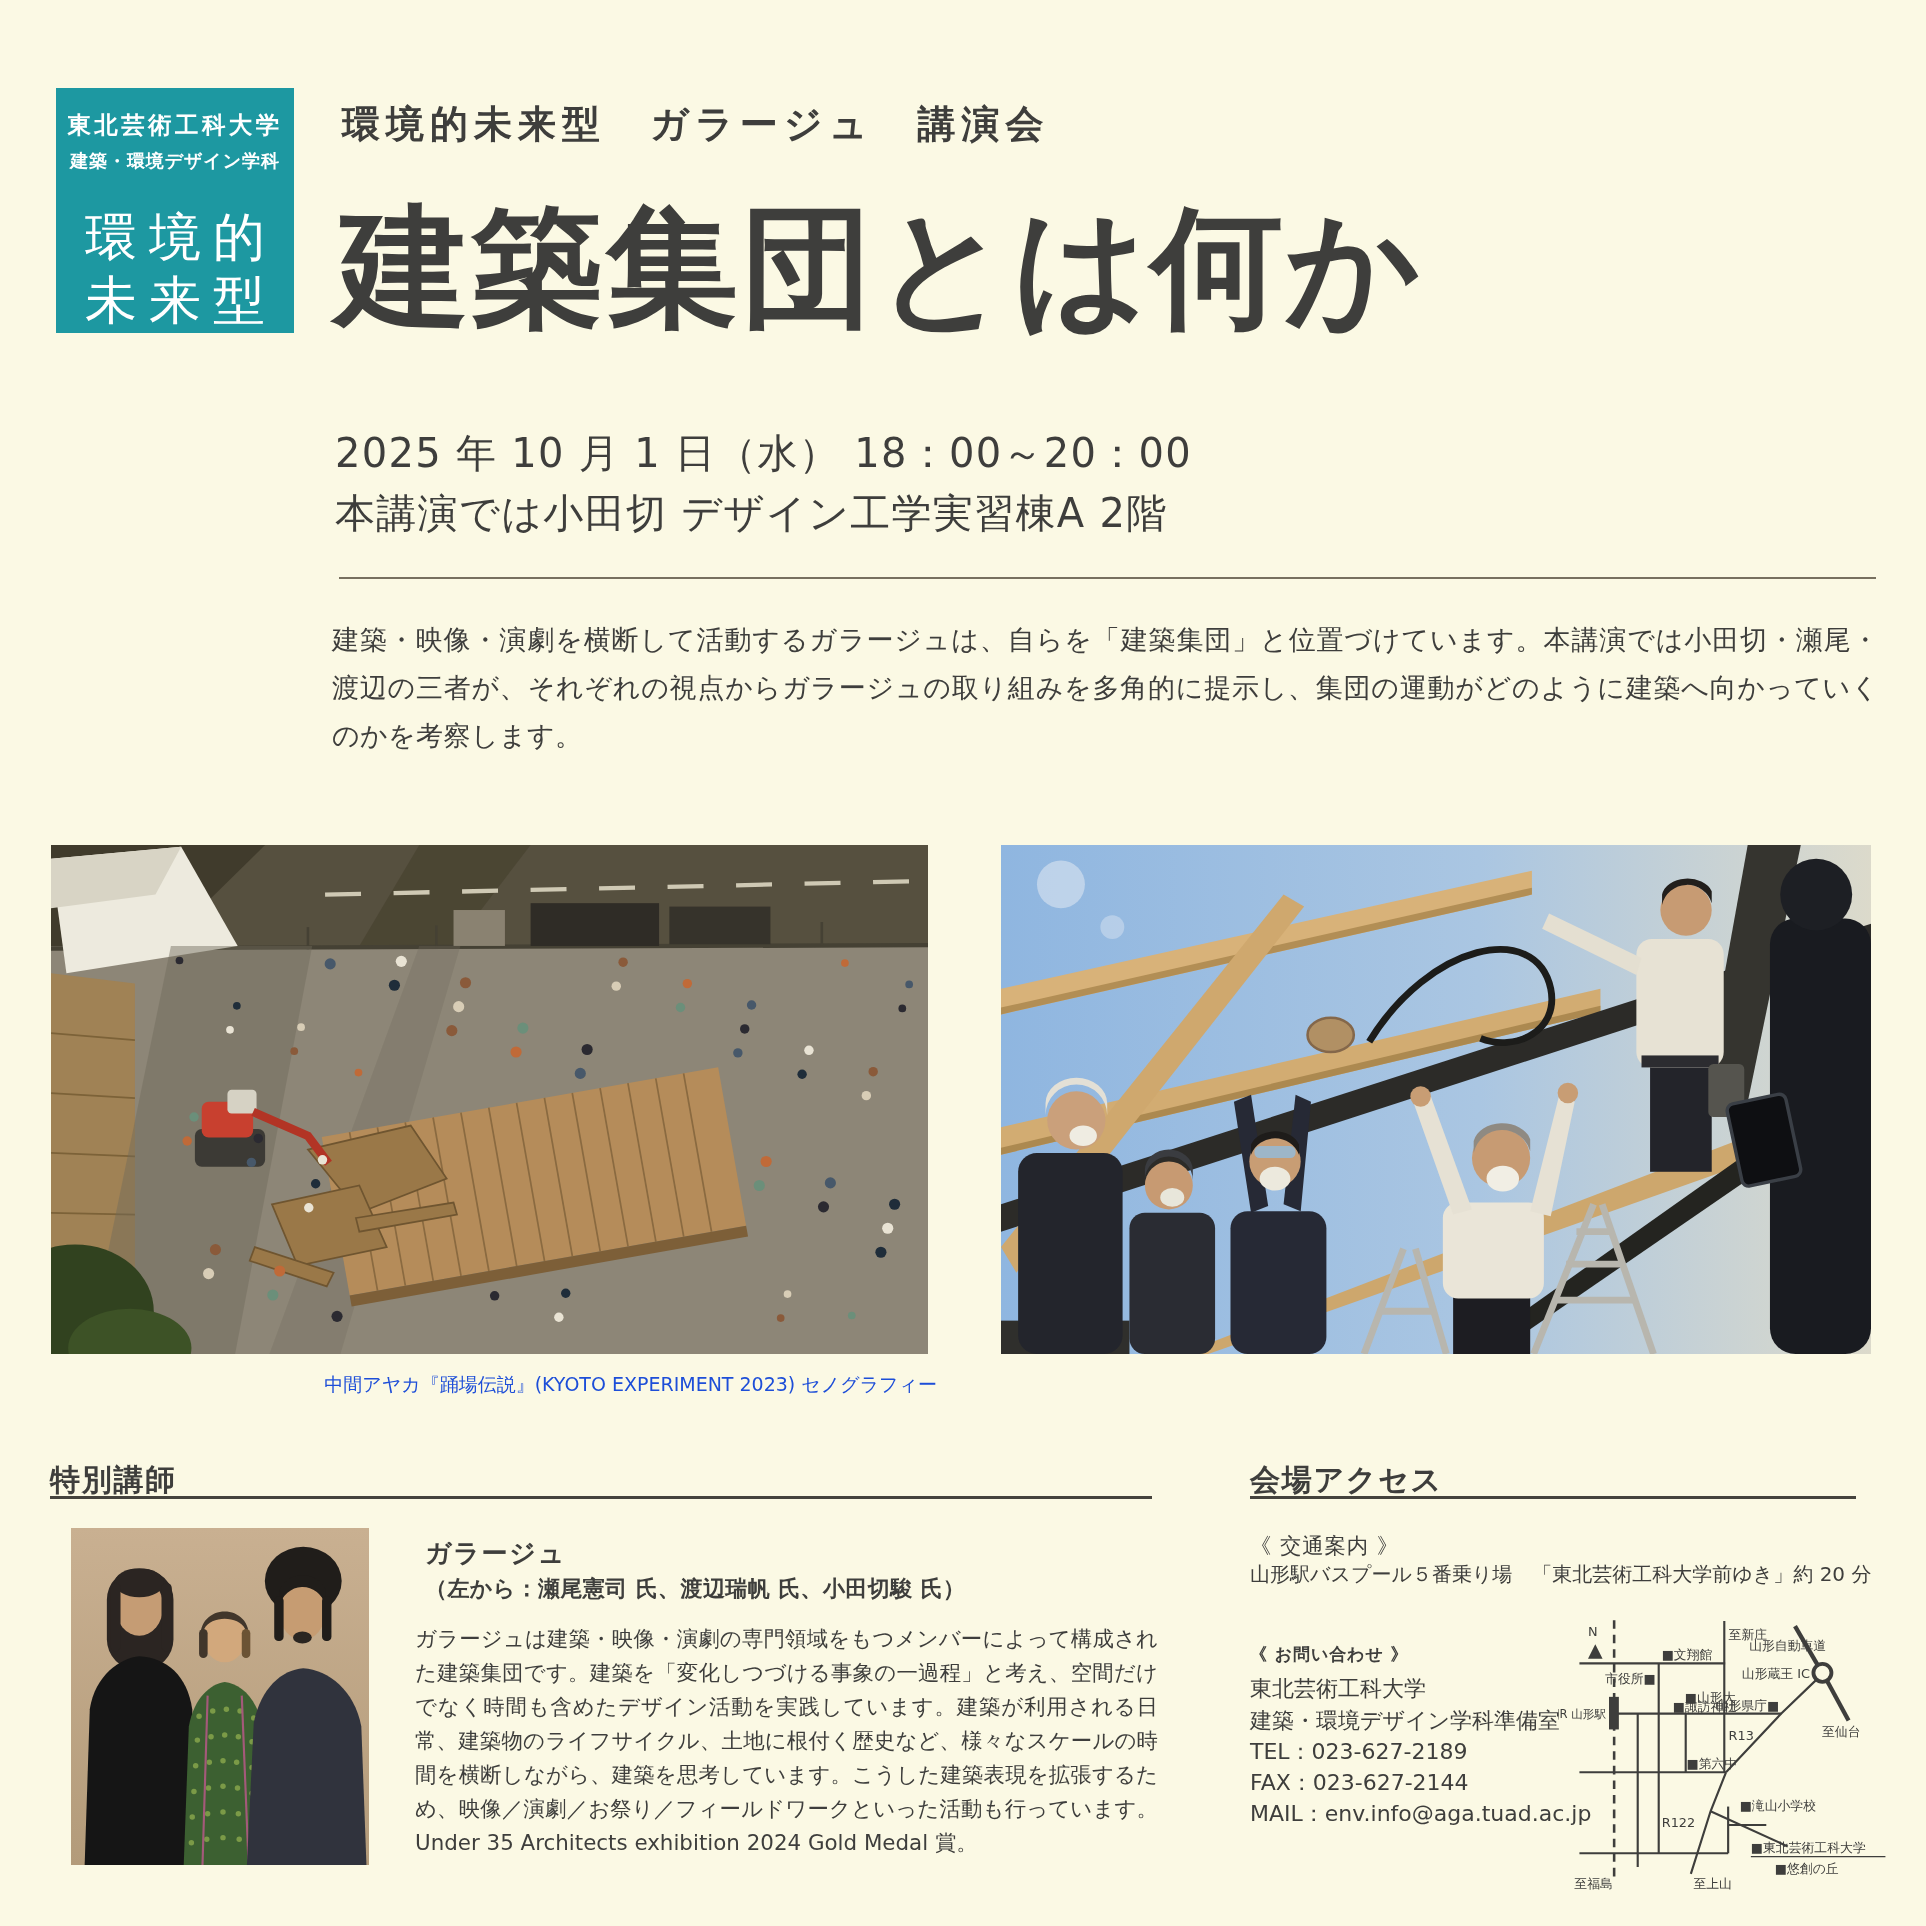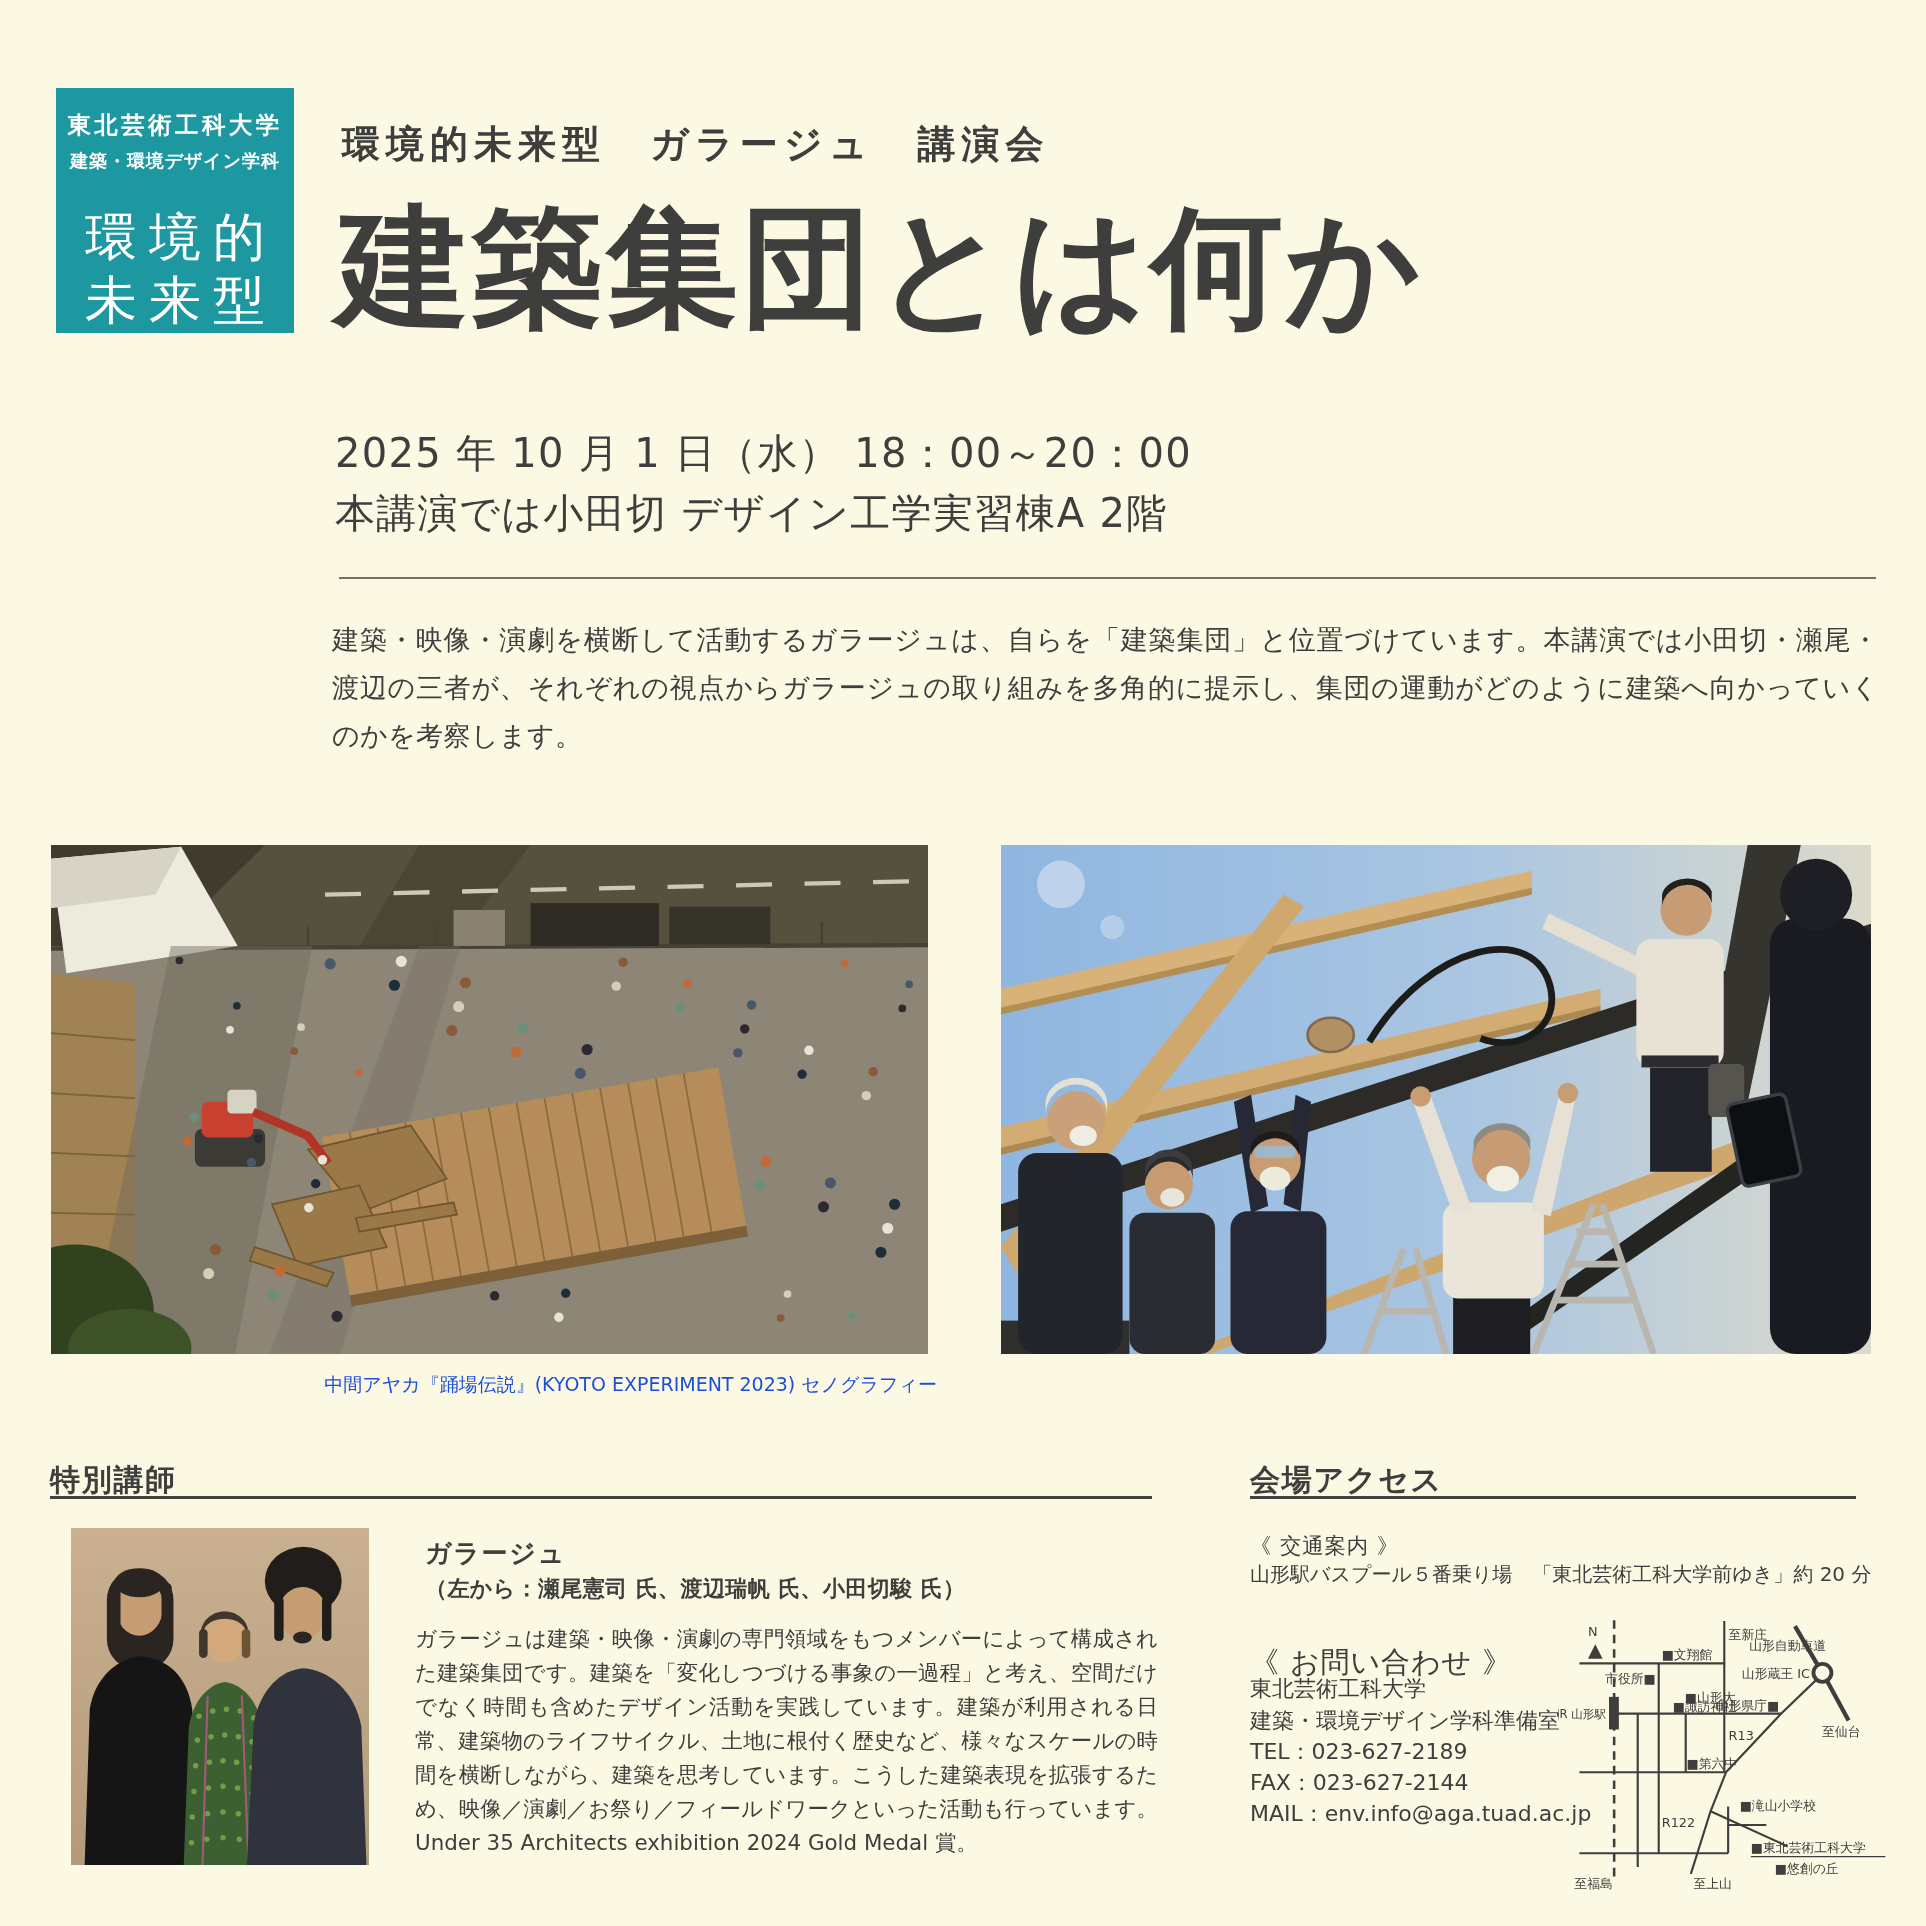--- a/index.html
+++ b/index.html
@@ -16,21 +16,21 @@
   
   .badge {
     left:56px; top:88px; width:238px; height:245px;
     background:#1d98a1; color:#ffffff; text-align:center;
   }
   .badge-univ { margin-top:20.5px; font-size:23.5px; font-weight:700; letter-spacing:3.4px; }
   .badge-dept { margin-top:8.6px; font-size:18px; font-weight:700; letter-spacing:0.9px; }
   .badge-big  { margin-top:33px; font-size:52px; font-weight:500; letter-spacing:12px; line-height:63px; text-indent:12px; }
 
   
-  .kicker { left:342px; top:99px; font-size:38px; font-weight:700; letter-spacing:6px;margin-top:20px; }
+  .kicker { left:342px; top:99px; font-size:38px; font-weight:700; letter-spacing:6px; }
   .title  { left:337px; top:180px; font-size:132px; font-weight:700; letter-spacing:2.6px; }
 
   .datetime { left:335px; top:426px;  font-size:40px; font-weight:500; letter-spacing:1.3px; }
   .venue    { left:335px; top:486px; font-size:40px; font-weight:500; letter-spacing:1.3px; }
 
   .divider { left:339px; top:577px; width:1537px; height:2.1px; background:#77705f; }
 
   .intro {
     left:332px; top:616px; width:1547px;
     font-size:27px; line-height:48px; font-weight:500;
@@ -56,21 +56,21 @@
   .lect-photo svg { display:block; width:100%; height:100%; }
   .group-name { left:425px; top:1536px; font-size:26px; font-weight:700; letter-spacing:1.7px; }
   .members    { left:425px; top:1574px; font-size:22px; font-weight:700; letter-spacing:0.4px; }
   .bio {
     left:415px; top:1622px; width:743px;
     font-size:21.4px; line-height:34px; font-weight:500; text-align:justify;
   }
 
   .transit-title { left:1250px; top:1531px; font-size:21.4px; font-weight:500; letter-spacing:0.9px; }
   .transit-body  { left:1250px; top:1561px; font-size:20px; font-weight:500; }
-  .contact-title { left:1250px; top:1643px; font-size:29px; font-weight:400; letter-spacing:0.9px; }
+  .contact-title { left:1250px; top:1643px; font-size:17px; font-weight:700; letter-spacing:0.9px; }
   .contact-line  { left:1250px; font-size:22px; font-weight:500; }
   .cl0 { top:1674px; } .cl1 { top:1706px; } .cl2 { top:1737px; }
   .cl3 { top:1768px; } .cl4 { top:1799px; }
 
   .map { left:1558px; top:1603px; width:360px; height:300px; }
   .map svg { display:block; width:100%; height:100%; }
   .map text { font-size:30px; font-weight:500; fill:#3e3e3c; font-family:"DejaVu Sans", sans-serif; }
   .map .small { font-size:27px; }
 </style>
 </head>

